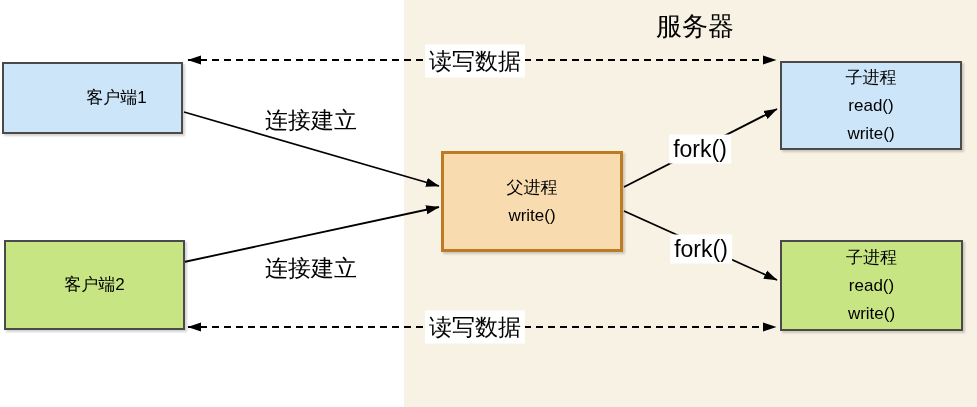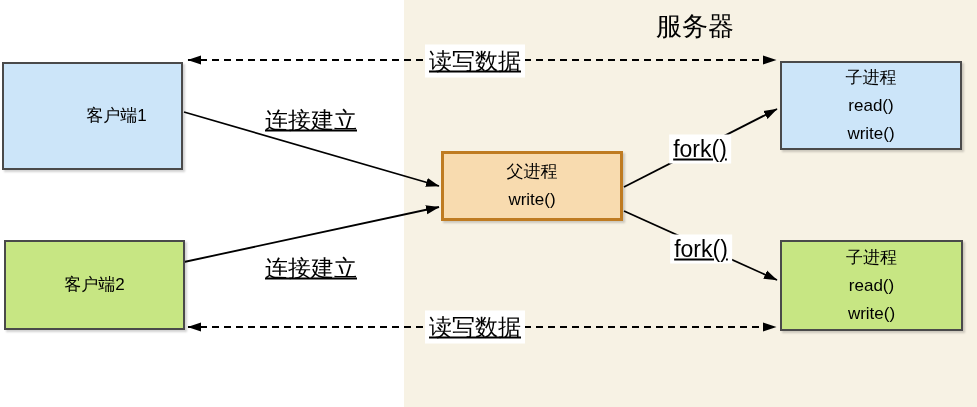--- a/index.html
+++ b/index.html
@@ -30,32 +30,31 @@
     text-align: center;
     font-size: 17px;
     line-height: 28px;
     color: #000000;
     box-sizing: border-box;
     box-shadow: 2px 2px 2px rgba(0,0,0,0.18);
   }
   .node.blue   { background: #cce5f9; border: 2px solid #4a4a4a; }
   .node.green  { background: #c7e683; border: 2px solid #4a4a4a; }
   .node.orange { background: #f8dbaf; border: 3px solid #bf7b21; }
-  #client1 { left: 2px;   top: 62px;  width: 181px; height: 108px; padding-left: 48px; }
+  #client1 { left: 2px;   top: 62px;  width: 181px; height: 72px; padding-left: 48px; }
   #client2 { left: 4px;   top: 240px; width: 181px; height: 90px; }
-  #parent  { left: 441px; top: 151px; width: 182px; height: 70px; }
+  #parent  { left: 441px; top: 151px; width: 182px; height: 101px; }
   #child1  { left: 780px; top: 61px;  width: 182px; height: 89px; }
   #child2  { left: 780px; top: 240px; width: 183px; height: 91px; }
   .edge-label {
     position: absolute;
     transform: translate(-50%, -50%);
     font-size: 23px;
     color: #000000;
     white-space: nowrap;
-    text-decoration: underline;
   }
   .edge-label.boxed { background: #ffffff; padding: 1px 4px; }
   .region-label {
     position: absolute;
     transform: translate(-50%, -50%);
     font-size: 26px;
     color: #000000;
     white-space: nowrap;
   }
   #label-server   { left: 695px; top: 26px; }

